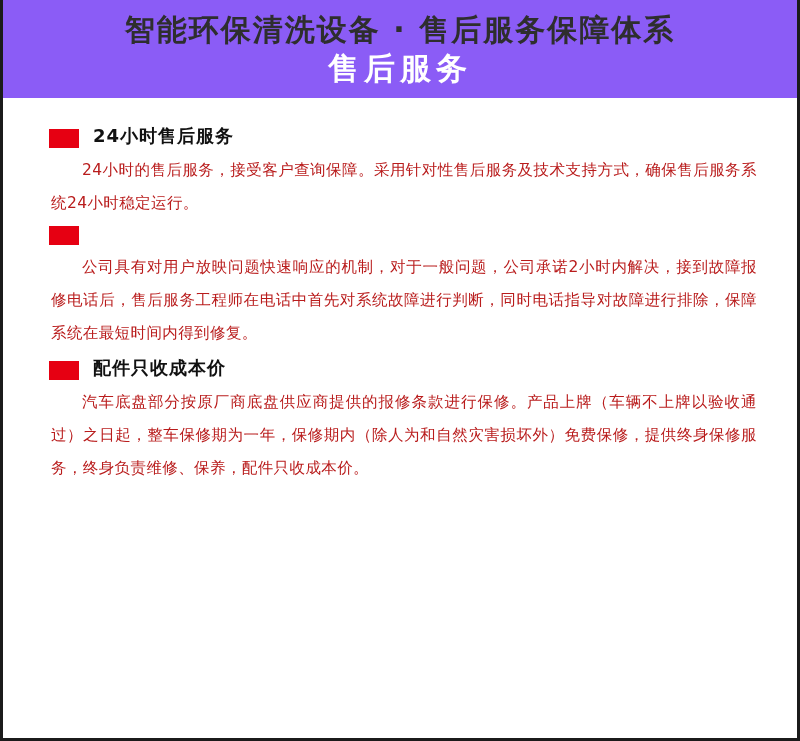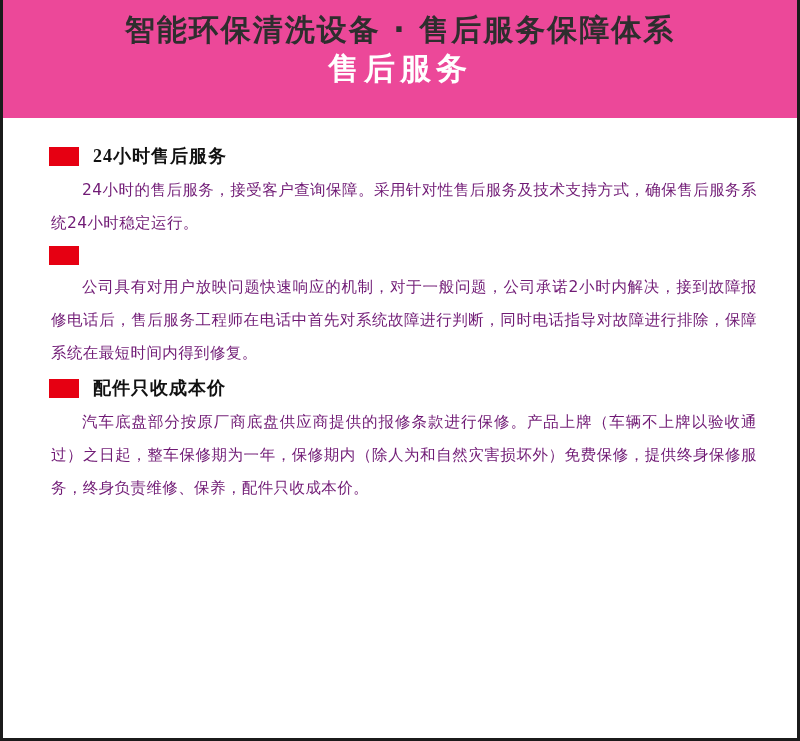--- a/index.html
+++ b/index.html
@@ -19,22 +19,22 @@
     position: relative;
     background: #ffffff;
     box-sizing: border-box;
     border-left: 3px solid #1b1b1b;
     border-right: 3px solid #1b1b1b;
     border-bottom: 3px solid #1b1b1b;
   }
   
   .banner {
     position: relative;
-    height: 118px;
-    background: #ec4899;
+    height: 98px;
+    background: #8b5cf6;
     overflow: hidden;
   }
   .banner-ghost {
     position: absolute;
     top: 10px;
     left: 0;
     width: 100%;
     text-align: center;
     font-size: 30px;
     font-weight: bold;
@@ -56,41 +56,40 @@
   }
   
   .content {
     padding: 26px 34px 0 46px;
   }
   .section {
     margin-bottom: 6px;
   }
   .sec-head {
     display: flex;
-    align-items: center;
+    align-items: flex-end;
     margin-bottom: 6px;
-    font-family: Liberation Serif, serif;
   }
   .sec-bullet {
     width: 30px;
     height: 19px;
     background: #e60012;
     flex: 0 0 auto;
     margin-right: 14px;
   }
   .sec-title {
     font-size: 18px;
     font-weight: bold;
     color: #111111;
     letter-spacing: 1px;
   }
   .para {
     font-size: 15.5px;
     line-height: 33px;
-    color: #701a75;
+    color: #b91c1c;
     text-indent: 2em;
     text-align: justify;
     margin: 0 0 2px 0;
     letter-spacing: 0.4px;
   }
   .sec-body {
     padding-left: 2px;
     padding-right: 6px;
   }
 </style>

